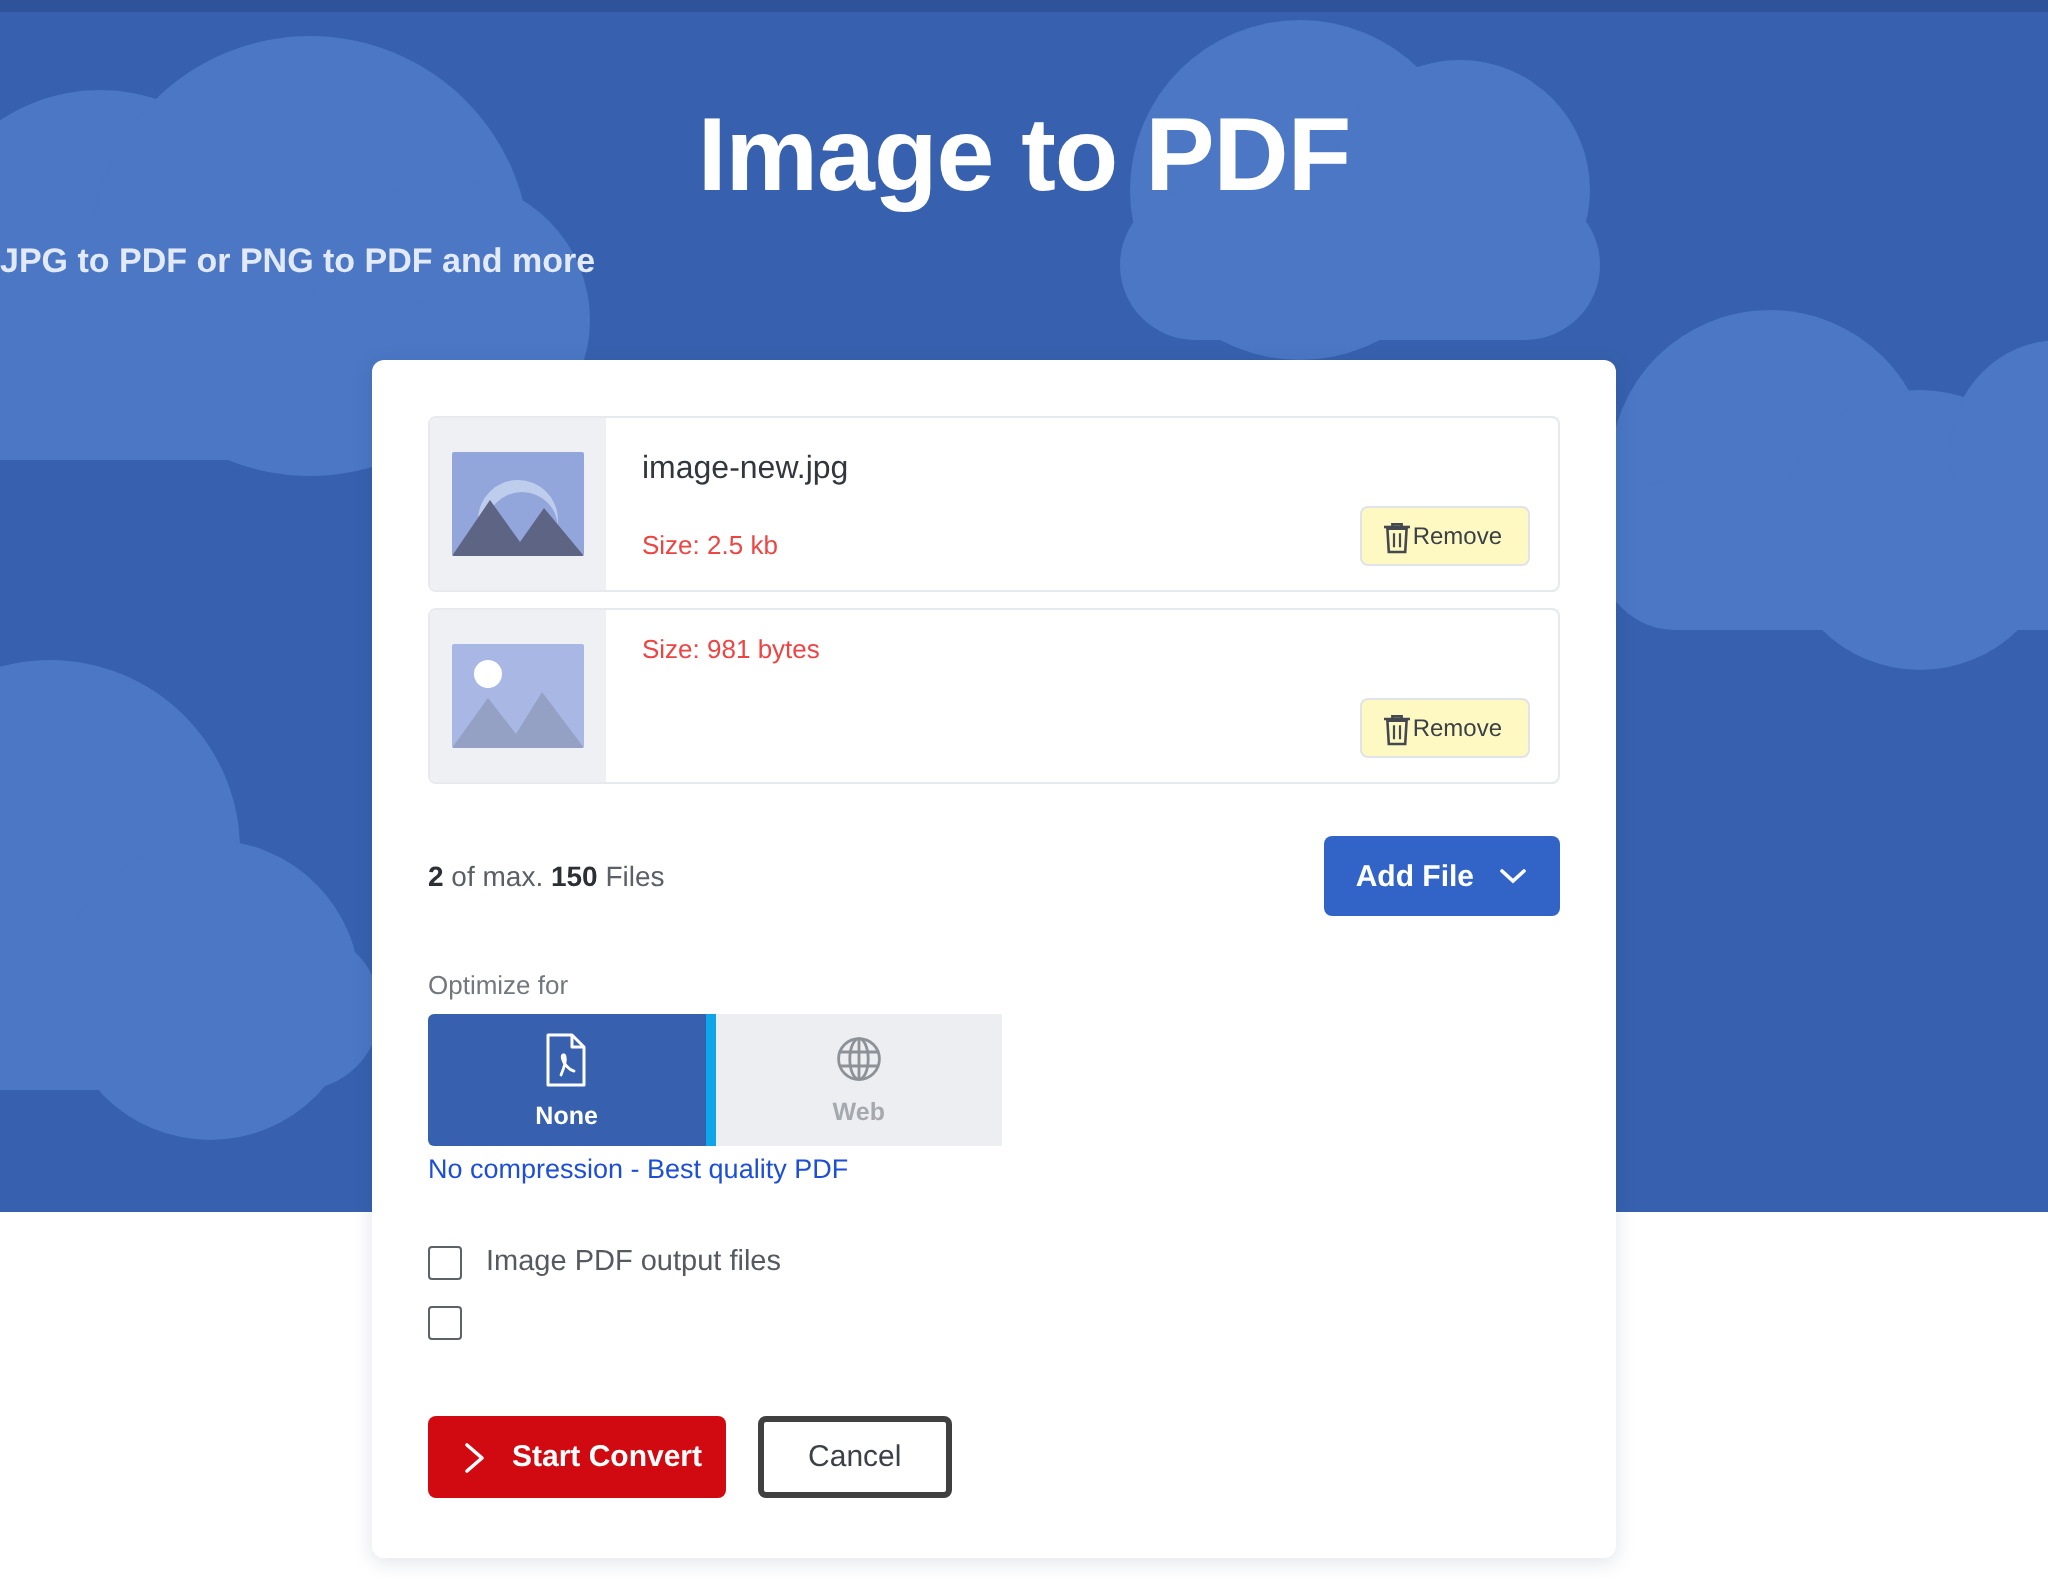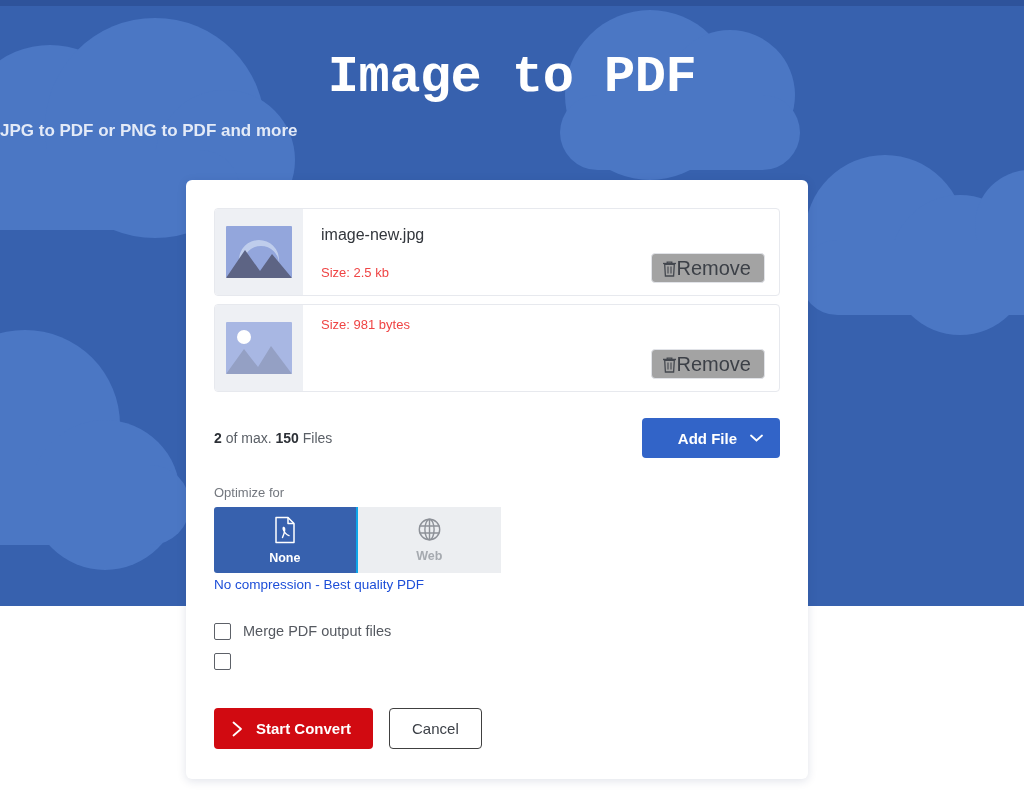--- a/index.html
+++ b/index.html
@@ -46,21 +46,20 @@
   .hero-title {
     position: absolute;
     left: 0; top: 46px;
     width: 1024px;
     text-align: center;
     color: #ffffff;
     font-size: 52px;
     font-weight: bold;
     letter-spacing: -0.5px;
     line-height: 64px;
-    font-family: Liberation Mono, monospace;
   }
   .hero-sub {
     position: absolute;
     left: 0; top: 121px;
     width: 1024px;
     color: #e3eaf7;
     font-size: 17px;
     font-weight: bold;
   }
 
@@ -124,22 +123,22 @@
     position: absolute;
     right: 14px;
     bottom: 12px;
     display: flex;
     align-items: center;
     gap: 0;
     height: 30px;
     padding: 0 13px 0 10px;
     border: 1px solid #e1e3e8;
     border-radius: 4px;
-    background: #a3a3a3;
-    font-size: 20px;
+    background: #fef9c3;
+    font-size: 12px;
     color: #3c4047;
     cursor: pointer;
   }
 
   
   .counter-row {
     display: flex;
     align-items: center;
     justify-content: space-between;
     margin-top: 26px;
@@ -147,21 +146,21 @@
   .counter {
     font-size: 14px;
     color: #5b6067;
   }
   .counter b { color: #2c3036; font-weight: bold; }
   .addfile-btn {
     display: flex;
     align-items: center;
     gap: 13px;
     height: 40px;
-    padding: 0 17px 0 36px;
+    padding: 0 17px 0 16px;
     background: #3264c8;
     color: #ffffff;
     font-size: 15px;
     font-weight: bold;
     border: none;
     border-radius: 4px;
     cursor: pointer;
     justify-content: space-between;
   }
 
@@ -175,21 +174,21 @@
     display: flex;
     margin-top: 7px;
     width: 431px;
     border-radius: 3px;
     overflow: hidden;
   }
   .seg {
     width: 143.6px;
     height: 66px;
     background: #eceef1;
-    border-right: 2px solid #0ea5e9;
+    border-right: 5px solid #0ea5e9;
     display: flex;
     flex-direction: column;
     align-items: center;
     justify-content: center;
     gap: 7px;
     cursor: pointer;
   }
   .seg:last-child { border-right: none; }
   .seg-label { font-size: 12.5px; color: #a6aab0; font-weight: bold; }
   .seg.active { background: #3761ae; }
@@ -222,36 +221,36 @@
     display: flex;
     align-items: center;
     gap: 16px;
     margin-top: 32px;
   }
   .btn-convert {
     display: flex;
     align-items: center;
     gap: 13px;
     height: 41px;
-    padding: 0 22px 0 18px;
+    padding: 0 12px 0 18px;
     background: #d10a11;
     color: #ffffff;
     font-size: 15px;
     font-weight: bold;
     border: none;
     border-radius: 4px;
     cursor: pointer;
   }
   .btn-cancel {
     height: 41px;
     padding: 0 22px;
     background: #ffffff;
     color: #3c4047;
     font-size: 15px;
-    border: 1px solid #404040;
+    border: 3px solid #404040;
     border-radius: 4px;
     cursor: pointer;
     font-family: "Liberation Sans", sans-serif;
   }
 </style>
 </head>
 <body>
 
 <div id="app">
 
@@ -367,21 +366,21 @@
         </svg>
         <div class="seg-label">Web</div>
       </div>
 
     </div>
     <div class="opt-hint">No compression - Best quality PDF</div>
 
     <div class="check-list">
       <div class="check-row">
         <span class="checkbox"></span>
-        <span class="check-label">Merge PDF output files</span>
+        <span class="check-label">Image PDF output files</span>
       </div>
       <div class="check-row">
         <span class="checkbox"></span>
       </div>
     </div>
 
     <div class="actions">
       <button class="btn-convert">
         <svg width="11" height="16" viewBox="0 0 11 16">
           <path d="M1.5 1.5 L9 8 L1.5 14.5" stroke="#ffffff" stroke-width="1.8" fill="none" stroke-linecap="round" stroke-linejoin="round"></path>

